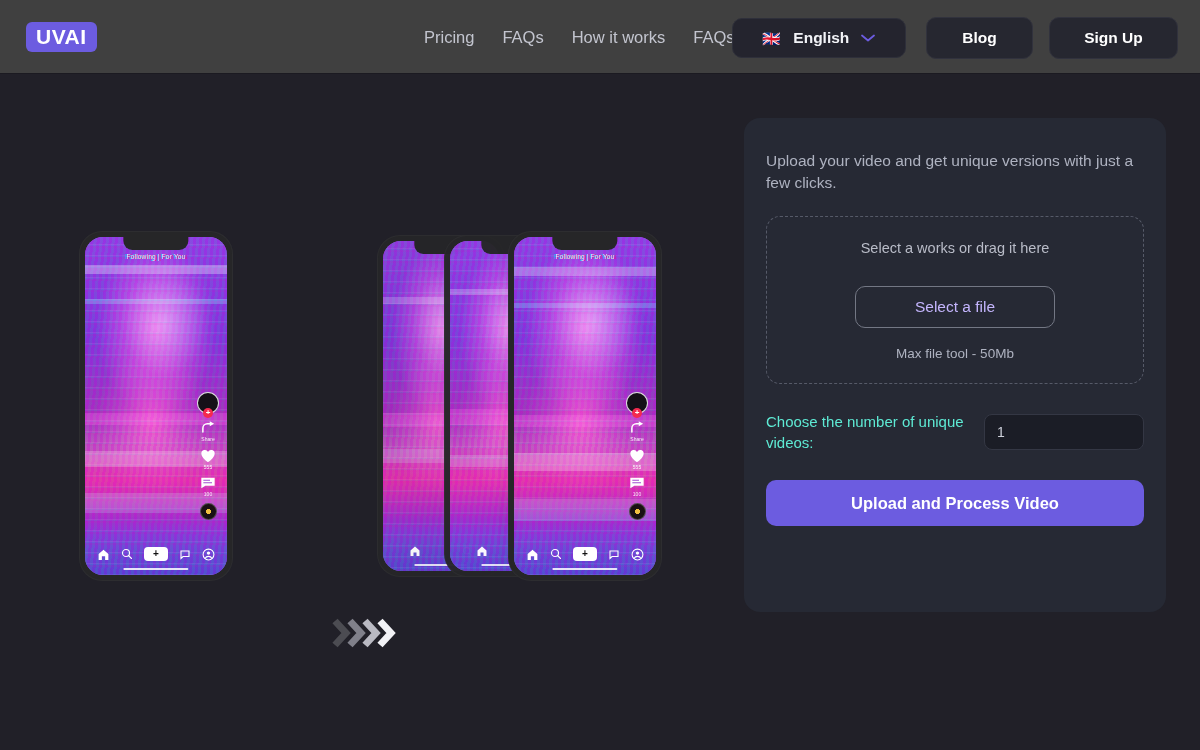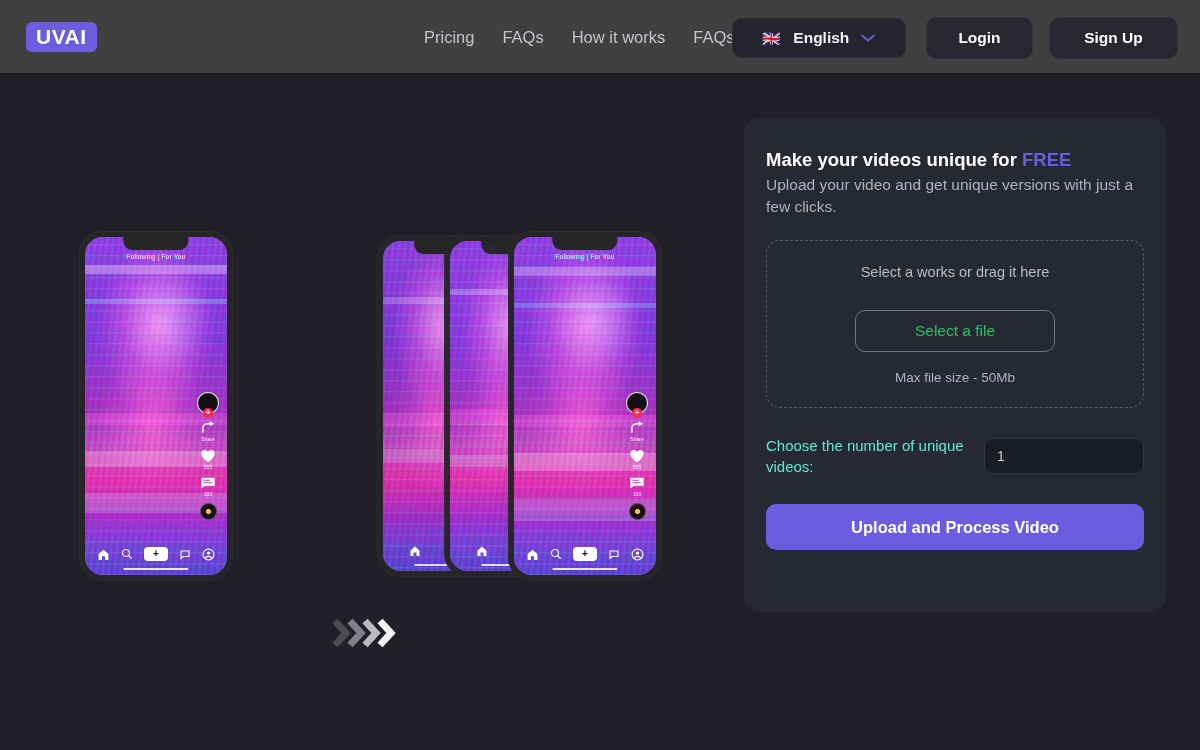--- a/index.html
+++ b/index.html
@@ -169,21 +169,21 @@
   .dropzone {
     margin-top: 22px; height: 168px;
     border: 1.5px dashed #565a68; border-radius: 14px;
     display: flex; flex-direction: column; align-items: center; justify-content: center;
     gap: 18px;
   }
   .dz-title { color: #b9bcc8; font-size: 14.5px; }
   .dz-btn {
     width: 200px; height: 42px; border-radius: 10px;
     border: 1px solid #737784; background: transparent;
-    color: #22c55e; font-size: 15.5px; cursor: pointer;
+    color: #c4b5fd; font-size: 15.5px; cursor: pointer;
     display: flex; align-items: center; justify-content: center; margin-top: 12px;
   }
   .dz-max { color: #aeb2c0; font-size: 13.5px; }
   .countrow {
     margin-top: 27px; display: flex; align-items: center; gap: 16px;
   }
   .count-label { color: #5eead4; font-size: 15px; line-height: 21px; width: 210px; }
   .count-input {
     width: 160px; height: 36px; border-radius: 8px;
     background: #1b1d26; border: 1px solid #343744;
@@ -212,21 +212,21 @@
     </div>
 
     <div class="lang">
       <span class="flag">🇬🇧</span>
       <span class="lang-label">English</span>
       <svg class="chev" viewBox="0 0 14 8">
         <path d="M1 1.5 L7 6.5 L13 1.5" fill="none" stroke="#6c5ce0" stroke-width="1.8" stroke-linecap="round" stroke-linejoin="round"></path>
       </svg>
     </div>
 
-    <button class="btn-ghost btn-login">Login</button>
+    <button class="btn-ghost btn-login">Blog</button>
     <button class="btn-ghost btn-signup">Sign Up</button>
   </div>
 
 
   <div class="mocks">
 
     <div class="phone" style="left:20px; top:0; width:152px; height:348px;">
       <div class="screen">
         <div class="notch"></div>
         <div class="art"></div>
@@ -396,27 +396,26 @@
               <circle cx="12" cy="9.4" r="3.1" fill="#fff"></circle>
               <path d="M5.6 19.4a7.2 7.2 0 0 1 12.8 0" fill="none" stroke="#fff" stroke-width="2"></path>
             </svg>
         </div>
         <div class="homebar"></div>
       </div>
     </div>
   </div>
 
   <div class="card">
-    <h2><span>Make your videos unique for </span><span class="free">FREE</span></h2>
     <div class="sub">Upload your video and get unique versions with just a few clicks.</div>
 
     <div class="dropzone">
       <div class="dz-title">Select a works or drag it here</div>
       <button class="dz-btn">Select a file</button>
-      <div class="dz-max">Max file size - 50Mb</div>
+      <div class="dz-max">Max file tool - 50Mb</div>
     </div>
 
     <div class="countrow">
       <div class="count-label">Choose the number of unique videos:</div>
       <input class="count-input" type="text" value="1" style="">
     </div>
 
     <button class="cta">Upload and Process Video</button>
   </div>
 

